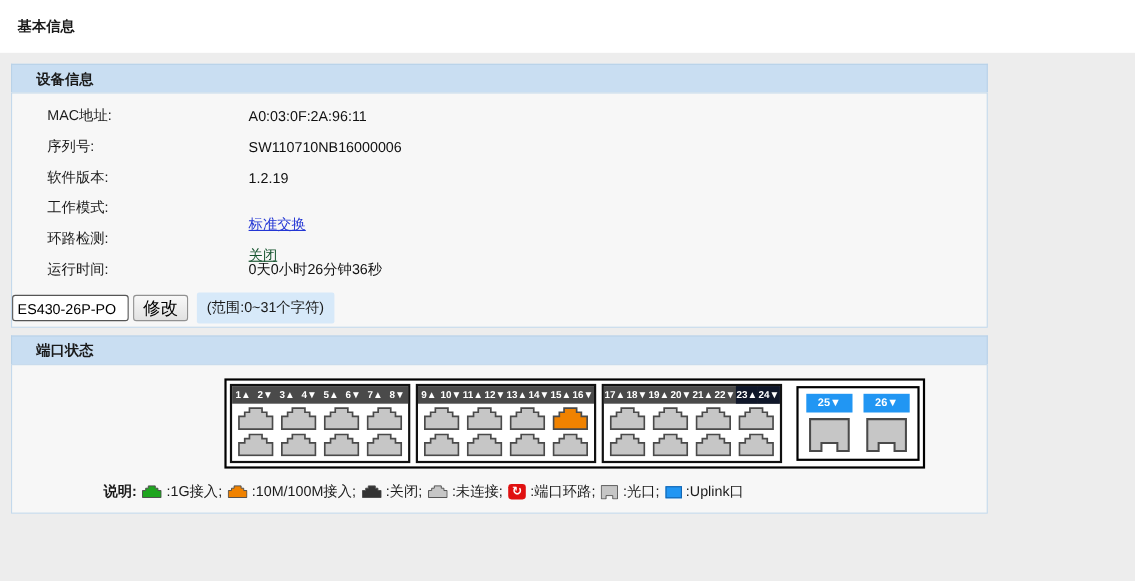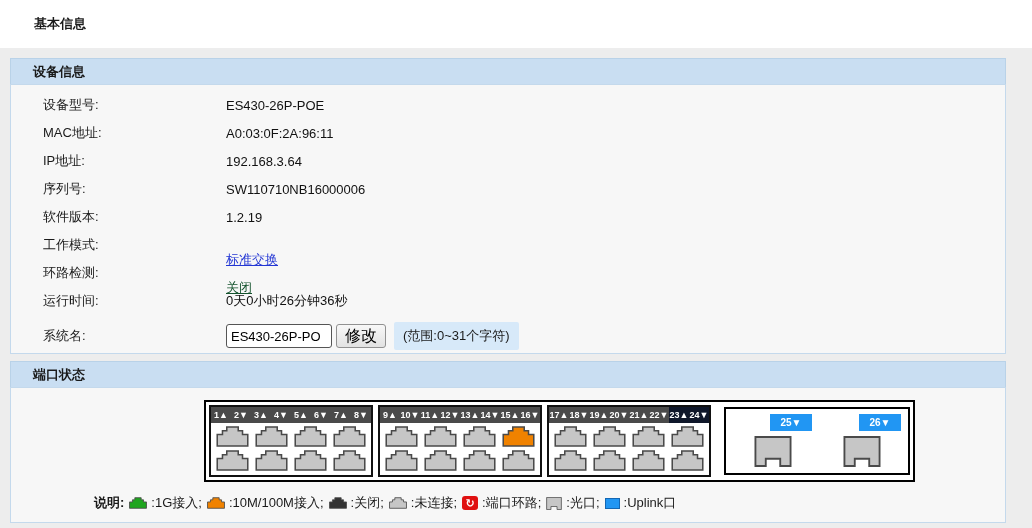--- a/index.html
+++ b/index.html
@@ -9,27 +9,27 @@
     background:#ededed;
     font-size:13px;
     color:#1a1a1a;
     overflow:hidden;
   }
   .titlebar {
     background:#ffffff;
     height:48px;
     display:flex;
     align-items:center;
-    padding-left:34px;
+    padding-left:16px;
     font-weight:bold;
     font-size:13px;
   }
   .section {
     margin-left:10px;
-    width:996px;
+    width:888px;
   }
   .section-device { margin-top:10px; }
   .section-ports  { margin-top:7px; }
   .section-header {
     background:#c9def2;
     border:1px solid #b9d2e8;
     border-bottom:none;
     height:26px;
     line-height:25px;
     padding-left:22px;
@@ -135,21 +135,20 @@
   .sfp-header {
     width:42px;
     height:17px;
     background:#2196f3;
     color:#fff;
     font-weight:bold;
     font-size:10px;
     line-height:17px;
     text-align:center;
     margin-bottom:5px;
-    margin-left:37px;
   }
   
   .legend {
     display:flex;
     align-items:center;
     margin:12px 0 10px 83px;
     font-size:13px;
   }
   .legend-prefix { font-weight:bold; margin-right:5px; }
   .legend-item { display:flex; align-items:center; margin-right:5px; }
@@ -177,32 +176,24 @@
   <span>基本信息</span>
 </div>
 
 <div class="section section-device">
   <div class="section-header">
     <span>设备信息</span>
   </div>
   <div class="section-body">
     <div class="rows" id="device-rows">
         <div class="info-row">
-          <div class="info-label">设备型号:</div>
-          <div class="info-value">ES430-26P-POE</div>
-        </div>
-        <div class="info-row">
           <div class="info-label">MAC地址:</div>
           <div class="info-value">A0:03:0F:2A:96:11</div>
         </div>
         <div class="info-row">
-          <div class="info-label">IP地址:</div>
-          <div class="info-value">192.168.3.64</div>
-        </div>
-        <div class="info-row">
           <div class="info-label">序列号:</div>
           <div class="info-value">SW110710NB16000006</div>
         </div>
         <div class="info-row">
           <div class="info-label">软件版本:</div>
           <div class="info-value">1.2.19</div>
         </div>
         <div class="info-row">
           <div class="info-label">工作模式:</div>
           <a class="info-value info-link" style="color: rgb(35, 54, 212);">标准交换</a>
@@ -210,21 +201,20 @@
         <div class="info-row">
           <div class="info-label">环路检测:</div>
           <a class="info-value info-link" style="color: #14532d;">关闭</a>
         </div>
         <div class="info-row">
           <div class="info-label">运行时间:</div>
           <div class="info-value">0天0小时26分钟36秒</div>
         </div>
       </div>
     <div class="info-row sysname-row">
-      <div class="info-label">系统名:</div>
       <input class="sysname-input" type="text" value="ES430-26P-PO" style="">
       <button class="modify-btn">修改</button>
       <span class="range-hint">(范围:0~31个字符)</span>
     </div>
   </div>
 </div>
 
 <div class="section section-ports">
   <div class="section-header">
     <span>端口状态</span>

